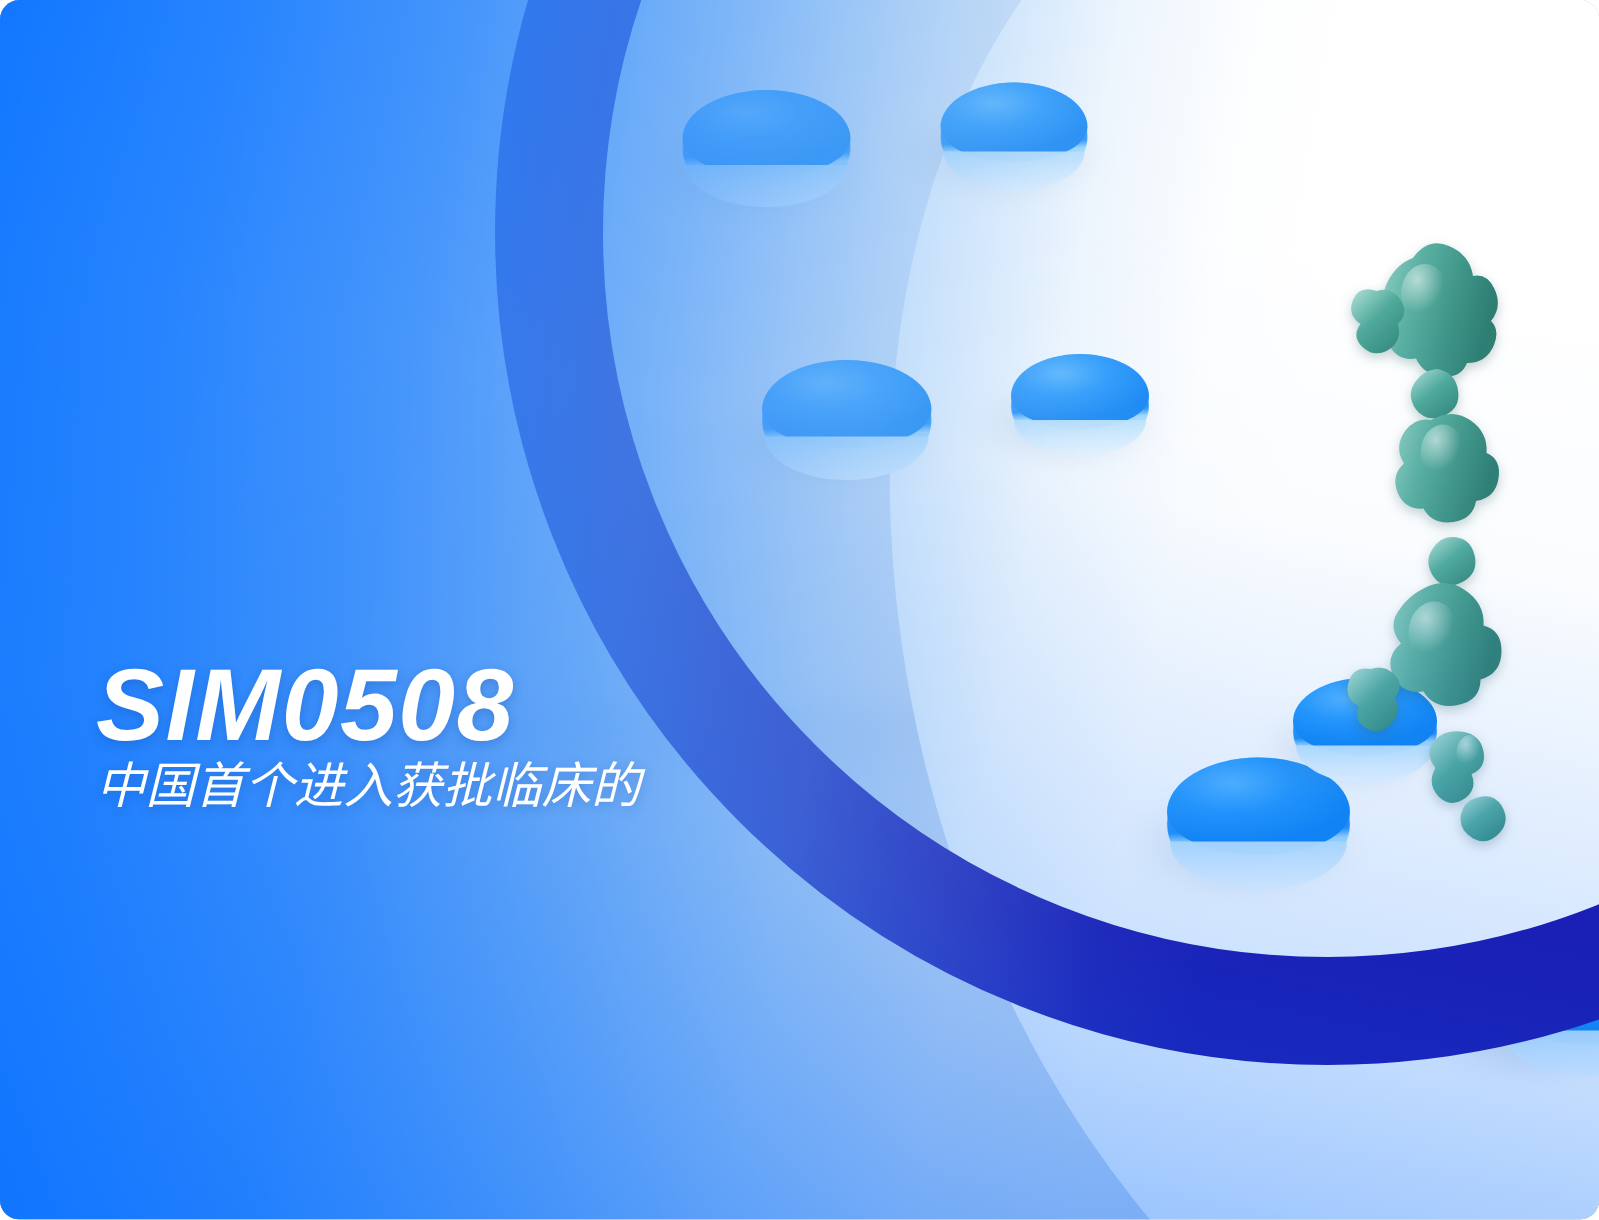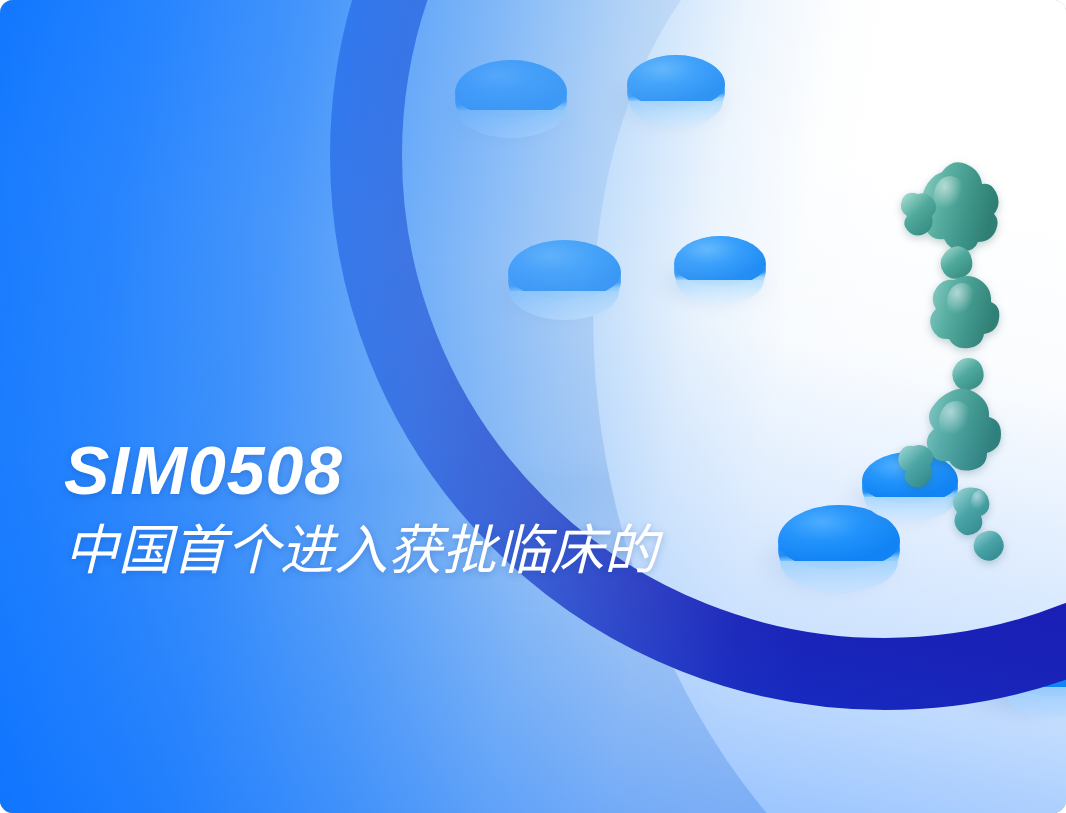--- a/index.html
+++ b/index.html
@@ -143,22 +143,22 @@
   }
   .brand{
     font-size:68px;
     line-height:1.0;
     font-weight:700;
     font-style:italic;
     letter-spacing:1px;
     white-space:nowrap;
   }
   .tagline{
-    margin-top:14px;
-    font-size:54px;
+    margin-top:0;
+    font-size:33px;
     line-height:1.22;
     font-weight:400;
     font-style:italic;
     letter-spacing:0px;
   }
   .tagline .ln{display:block;white-space:nowrap;}
 </style>
 </head>
 <body>
 

